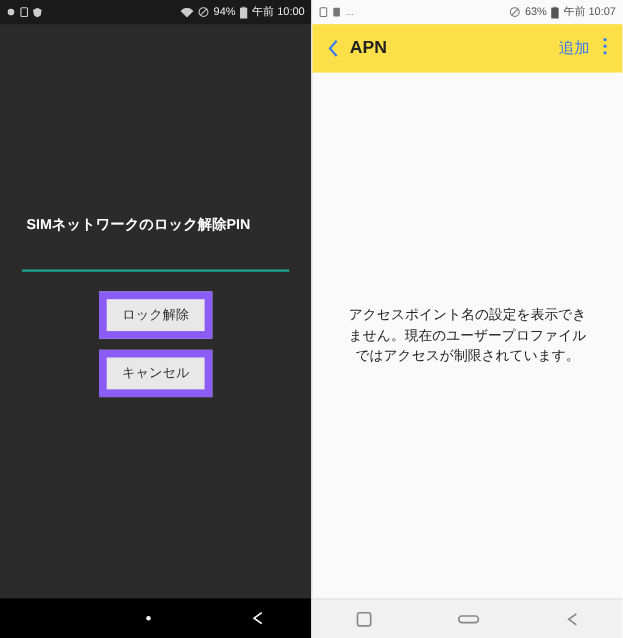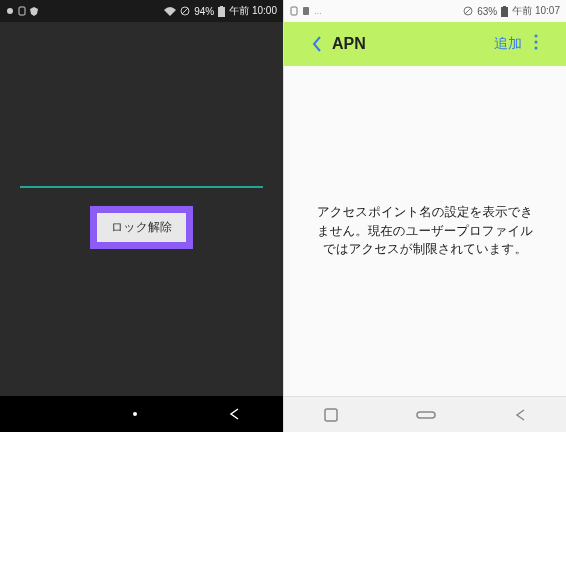--- a/index.html
+++ b/index.html
@@ -3,21 +3,21 @@
   <meta charset="utf-8">
   <style>
     * { margin: 0; padding: 0; box-sizing: border-box; }
     body {
       width: 566px;
       height: 580px;
       display: flex;
       font-family: -apple-system, sans-serif;
       overflow: hidden;
     }
-    .screen { height: 432px; display: flex; flex-direction: column; justify-content: flex-end; }
+    .screen { height: 580px; display: flex; flex-direction: column; justify-content: flex-end; }
     .screen-left { width: 283px; background: #2b2b2b; }
     .screen-right { width: 283px; background: #fafafa; border-left: 1px solid #ddd; }
 
     
     .status-bar {
       height: 22px;
       display: flex;
       align-items: center;
       justify-content: space-between;
       padding: 0 6px;
@@ -76,22 +76,22 @@
       display: flex;
       align-items: center;
       justify-content: space-around;
     }
 
     
     .header-right {
       height: 44px;
       display: flex;
       align-items: center;
-      padding: 0 28px;
-      background: #bef264;
+      padding: 0 14px;
+      background: #fde047;
     }
     .back-chevron {
       color: #3a7af0;
       margin-right: 10px;
       display: flex;
       align-items: center;
     }
     .header-title {
       font-size: 16px;
       font-weight: bold;
@@ -159,22 +159,24 @@
       <span>94%</span>
       <svg width="7" height="11">
           <rect x="0" y="1" width="7" height="10" fill="#ccc"></rect>
           <rect x="2" y="0" width="3" height="1" fill="#ccc"></rect>
         </svg>
       <span>午前 10:00</span>
     </div>
   </div>
 
   <div class="left-content">
+    <div class="sim-label">SIMネットワークのロック解除PIN</div>
     <input class="pin-input" type="password" value="" style="">
     <button class="btn">ロック解除</button>
+    <button class="btn">キャンセル</button>
   </div>
 
   <div class="nav-bar-left">
     <span></span>
     <svg width="14" height="14">
         <circle cx="7" cy="7" r="2" fill="#fff"></circle>
       </svg>
     <svg width="14" height="14">
         <path d="M11 2 L4 7 L11 12" fill="none" stroke="#fff" stroke-width="1.5"></path>
       </svg>

